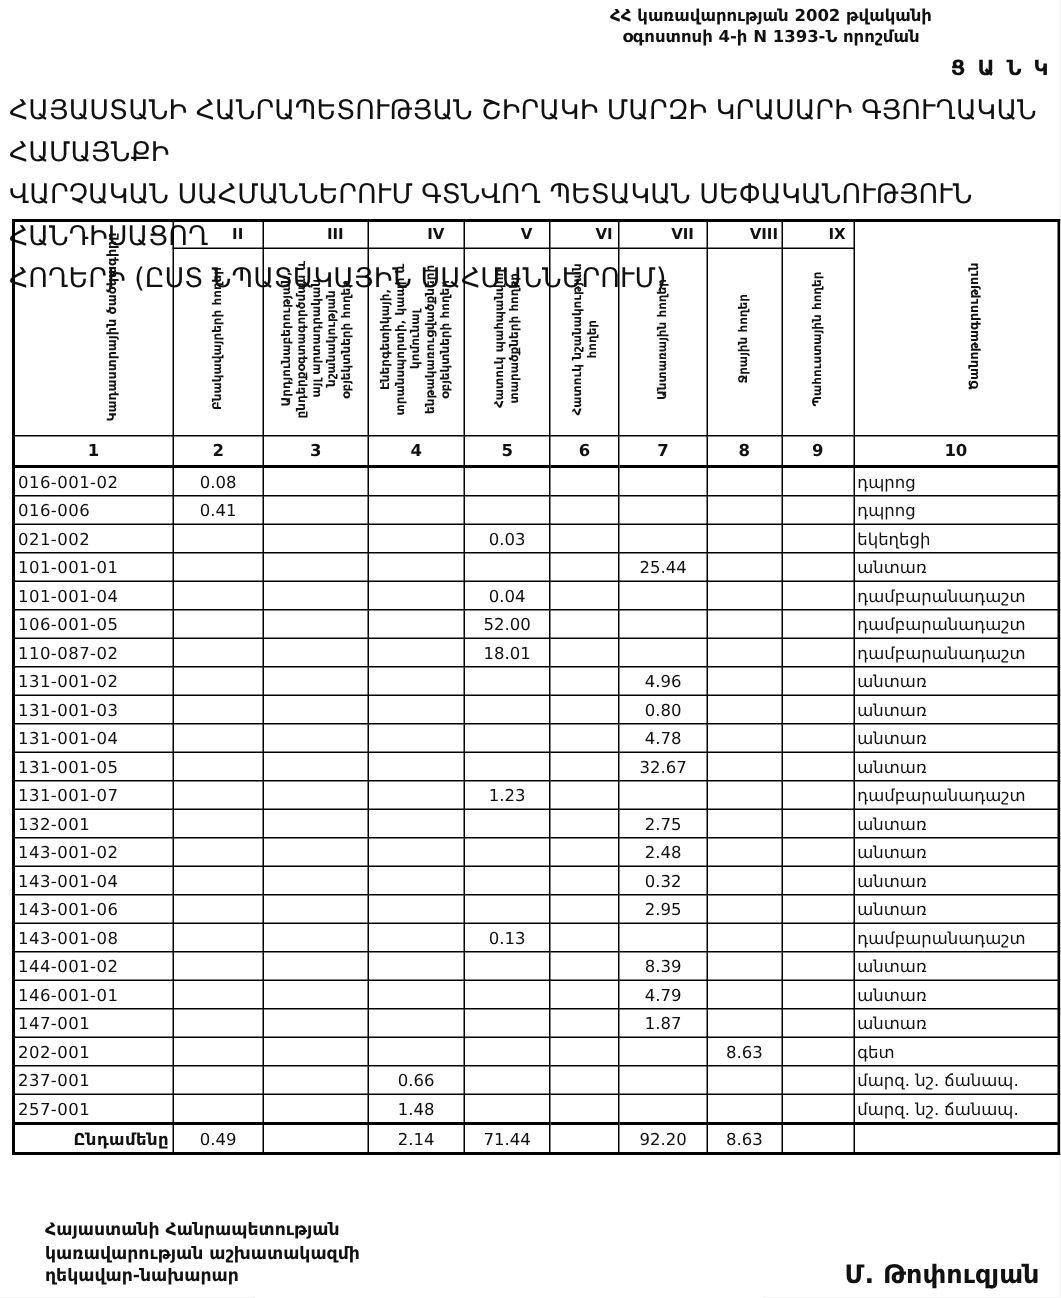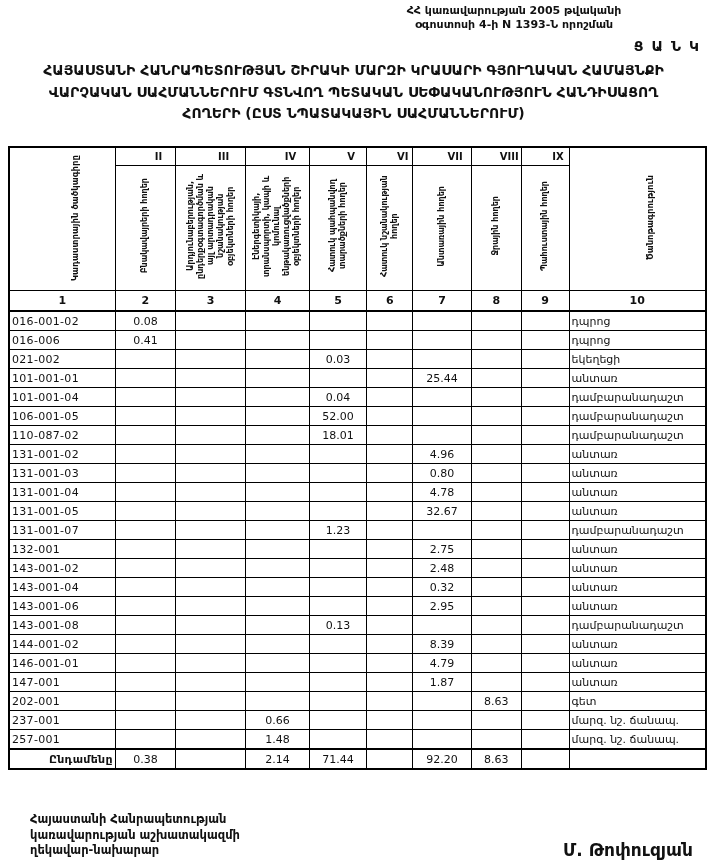--- a/index.html
+++ b/index.html
@@ -32,23 +32,23 @@
     text-align: right;
     font-size: 14px;
     font-weight: bold;
     letter-spacing: 8px;
   }
   .main-title {
     position: absolute;
     top: 60px;
     left: 6px;
     width: 695px;
-    text-align: center;
-    font-size: 14px;
-    font-weight: bold;
+    text-align: left;
+    font-size: 18px;
+    font-weight: normal;
     line-height: 1.55;
   }
   
   table.land {
     position: absolute;
     top: 146px;
     left: 8px;
     border-collapse: collapse;
     table-layout: fixed;
     border: 2px solid #000;
@@ -96,21 +96,21 @@
     font-size: 17px;
     font-weight: bold;
   }
 </style>
 </head>
 <body>
 
 <div class="page">
 
   <div class="appendix">
-    <div>ՀՀ կառավարության 2005 թվականի</div>
+    <div>ՀՀ կառավարության 2002 թվականի</div>
     <div>օգոստոսի 4-ի N 1393-Ն որոշման</div>
   </div>
 
   <div class="doc-type">ՑԱՆԿ</div>
 
   <div class="main-title">
     <div>ՀԱՅԱՍՏԱՆԻ ՀԱՆՐԱՊԵՏՈՒԹՅԱՆ ՇԻՐԱԿԻ ՄԱՐԶԻ ԿՐԱՍԱՐԻ ԳՅՈՒՂԱԿԱՆ ՀԱՄԱՅՆՔԻ</div>
     <div>ՎԱՐՉԱԿԱՆ ՍԱՀՄԱՆՆԵՐՈՒՄ ԳՏՆՎՈՂ ՊԵՏԱԿԱՆ ՍԵՓԱԿԱՆՈՒԹՅՈՒՆ ՀԱՆԴԻՍԱՑՈՂ</div>
     <div>ՀՈՂԵՐԻ (ԸՍՏ ՆՊԱՏԱԿԱՅԻՆ ՍԱՀՄԱՆՆԵՐՈՒՄ)</div>
   </div>
@@ -436,21 +436,21 @@
           <td class="val">1.48</td>
           <td class="val"></td>
           <td class="val"></td>
           <td class="val"></td>
           <td class="val"></td>
           <td class="val"></td>
           <td class="note">մարզ. նշ. ճանապ.</td>
         </tr>
         <tr class="total">
           <td class="code">Ընդամենը</td>
-          <td class="val">0.38</td>
+          <td class="val">0.49</td>
           <td class="val"></td>
           <td class="val">2.14</td>
           <td class="val">71.44</td>
           <td class="val"></td>
           <td class="val">92.20</td>
           <td class="val">8.63</td>
           <td class="val"></td>
           <td class="note"></td>
         </tr>
       </tbody>

